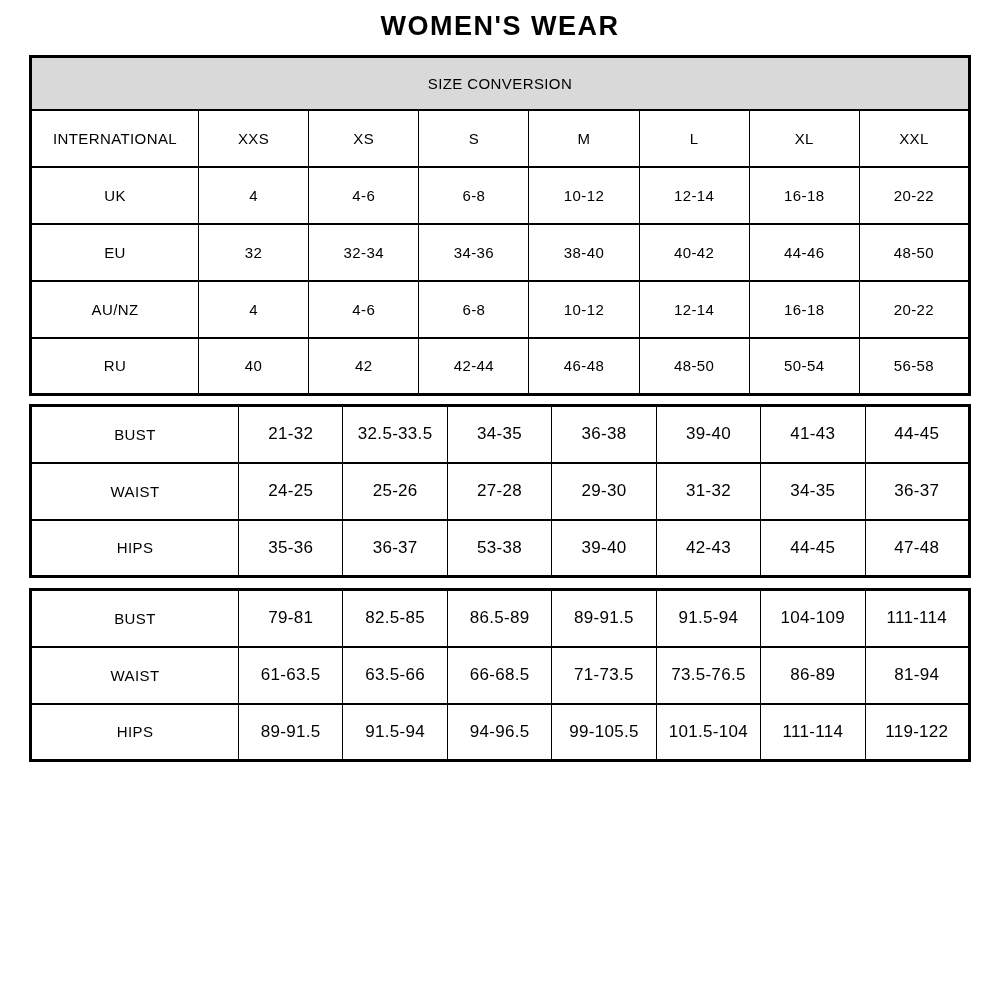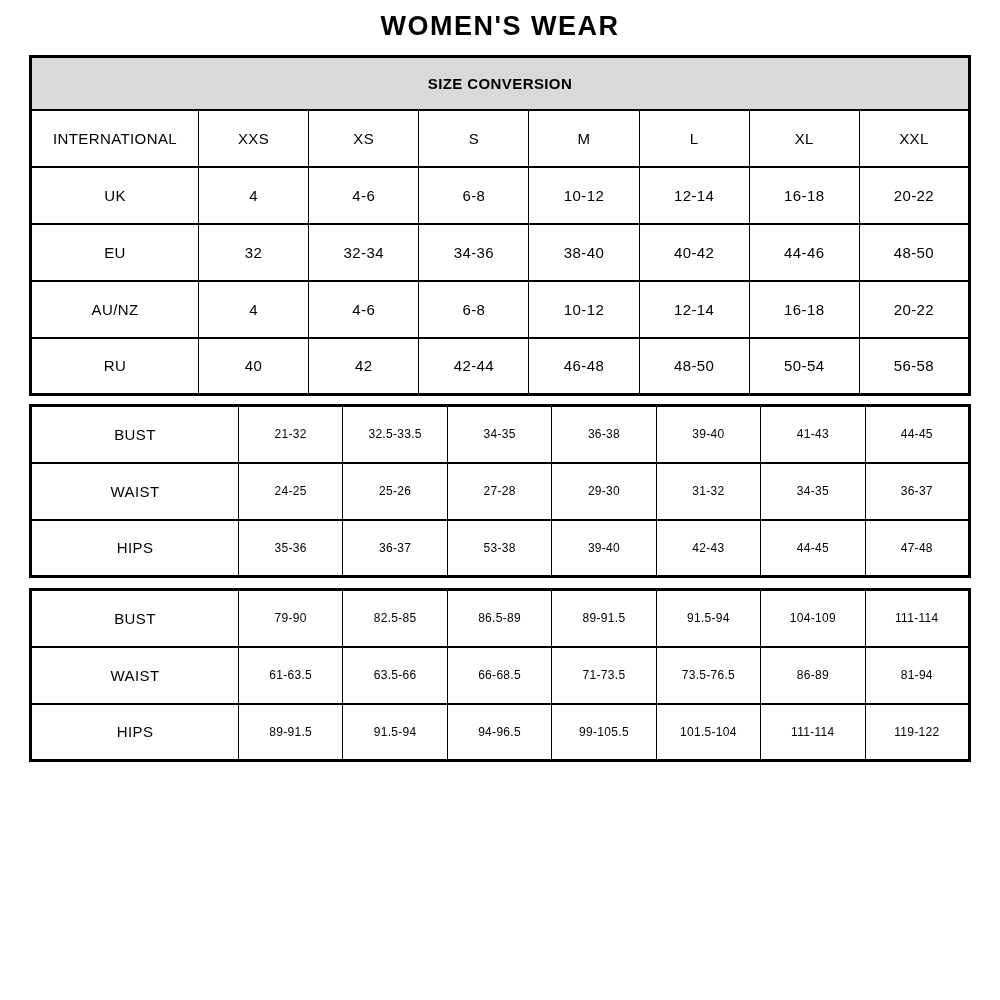--- a/index.html
+++ b/index.html
@@ -36,23 +36,23 @@
     vertical-align: middle;
     padding: 0 4px;
     font-size: 15px;
     letter-spacing: 0.4px;
     overflow: hidden;
   }
   .t1 td { height: 57px; }
   .t1 tr.title-row td { height: 53px; }
   .t2 td, .t3 td { height: 57px; }
   .gray { background: var(--header-bg, #d9d9d9); }
-  .bold { font-weight: 700; }
+  .bold { font-weight: 400; }
   td.banner { font-size: 16px; letter-spacing: 0.8px; }
-  .t2 td.val, .t3 td.val { font-size: 12px; letter-spacing: 0.3px; }
+  .t2 td.val, .t3 td.val { font-size: 17px; letter-spacing: 0.3px; }
   .t1 { margin-bottom: 8px; }
   .t2 { margin-bottom: 10px; }
   td.head-size { letter-spacing: 0.6px; }
 </style>
 </head>
 <body>
 
 <div class="page">
 
   <div class="title">WOMEN'S WEAR</div>
@@ -177,21 +177,21 @@
         <col>
         <col>
         <col>
         <col>
         <col>
         <col>
       </colgroup>
     <tbody>
     <tr>
       <td>BUST</td>
-      <td class="val">79-90</td>
+      <td class="val">79-81</td>
       <td class="val">82.5-85</td>
       <td class="val">86.5-89</td>
       <td class="val">89-91.5</td>
       <td class="val">91.5-94</td>
       <td class="val">104-109</td>
       <td class="val">111-114</td>
     </tr>
     <tr>
       <td>WAIST</td>
       <td class="val">61-63.5</td>

